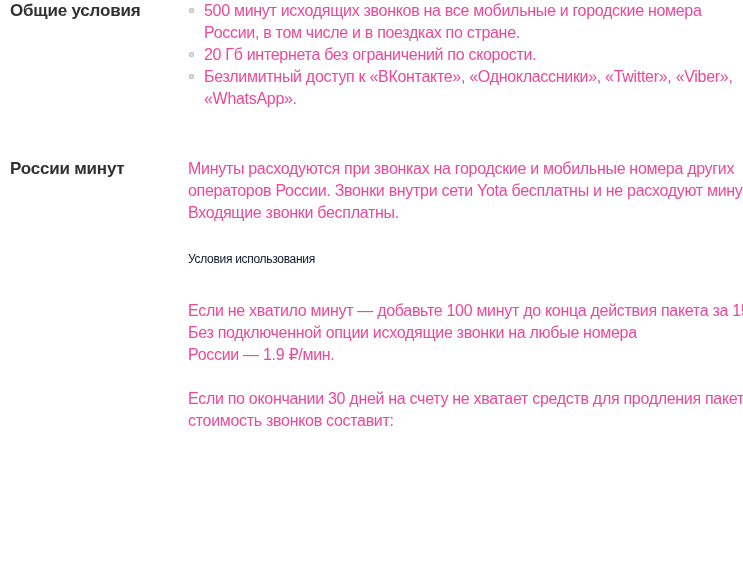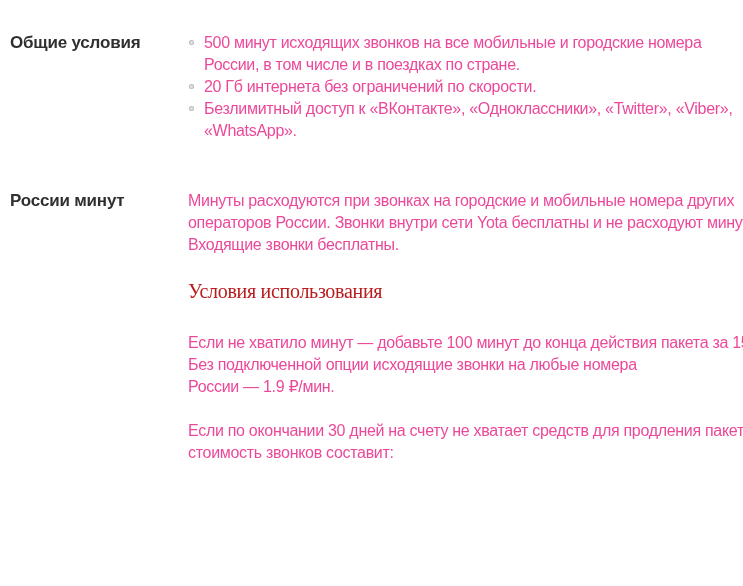--- a/index.html
+++ b/index.html
@@ -6,21 +6,20 @@
   html, body {
     width: 743px;
     height: 586px;
     background: #ffffff;
     overflow: hidden;
     font-family: "Liberation Sans", "DejaVu Sans", sans-serif;
   }
   .page {
     width: 743px;
     height: 455px;
-    padding-top: 32px;
     background: #ffffff;
   }
   .row {
     display: flex;
     align-items: flex-start;
   }
   .row-general { margin-bottom: 48px; }
   .label-col {
     width: 188px;
     flex: 0 0 188px;
@@ -40,27 +39,26 @@
   .body-text {
     font-size: 16px;
     line-height: 22px;
     color: #ec4899;
     letter-spacing: -0.3px;
     white-space: pre;
   }
   .para { margin: 0; }
   .para-1 { margin-bottom: 24px; }
   .subheading {
-    font-size: 20px;
+    font-size: 12px;
     line-height: 22px;
-    color: #b91c1c;
+    color: #0f172a;
     letter-spacing: -0.3px;
     white-space: pre;
     margin-bottom: 30px;
-    font-family: Liberation Serif, serif;
   }
   .para-2 { margin-bottom: 22px; }
   .para-3 { margin-bottom: 0; }
   ul.bullet-list {
     list-style: none;
   }
   li.bullet-item {
     position: relative;
     padding-left: 16px;
   }

